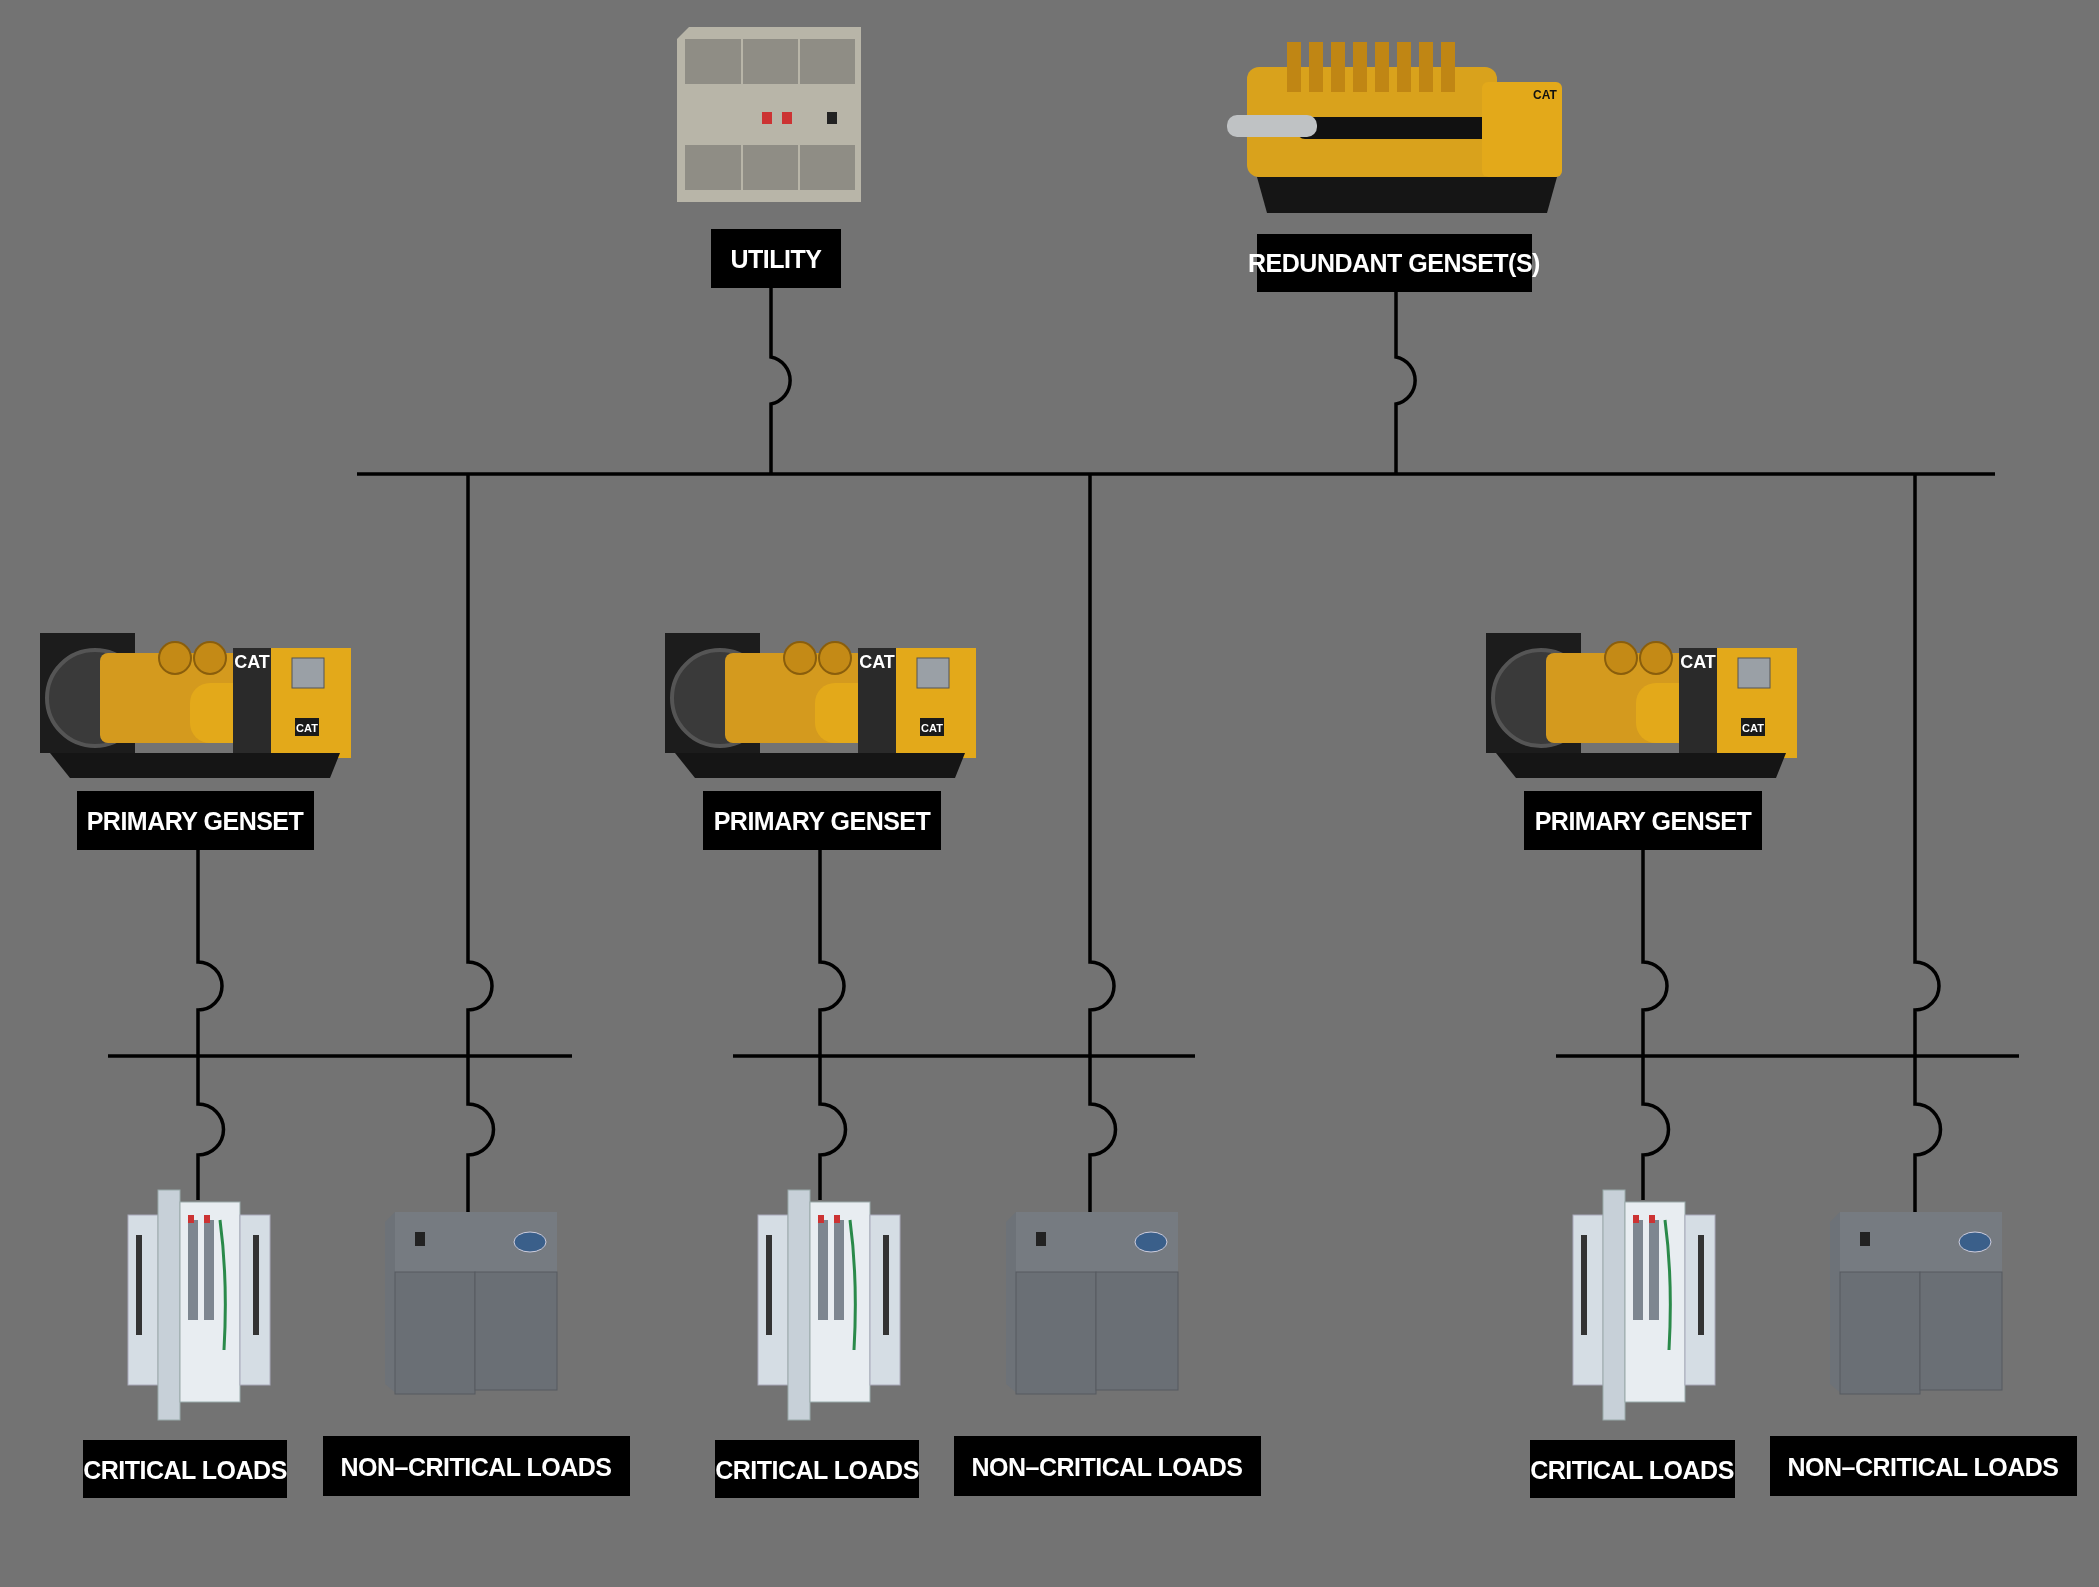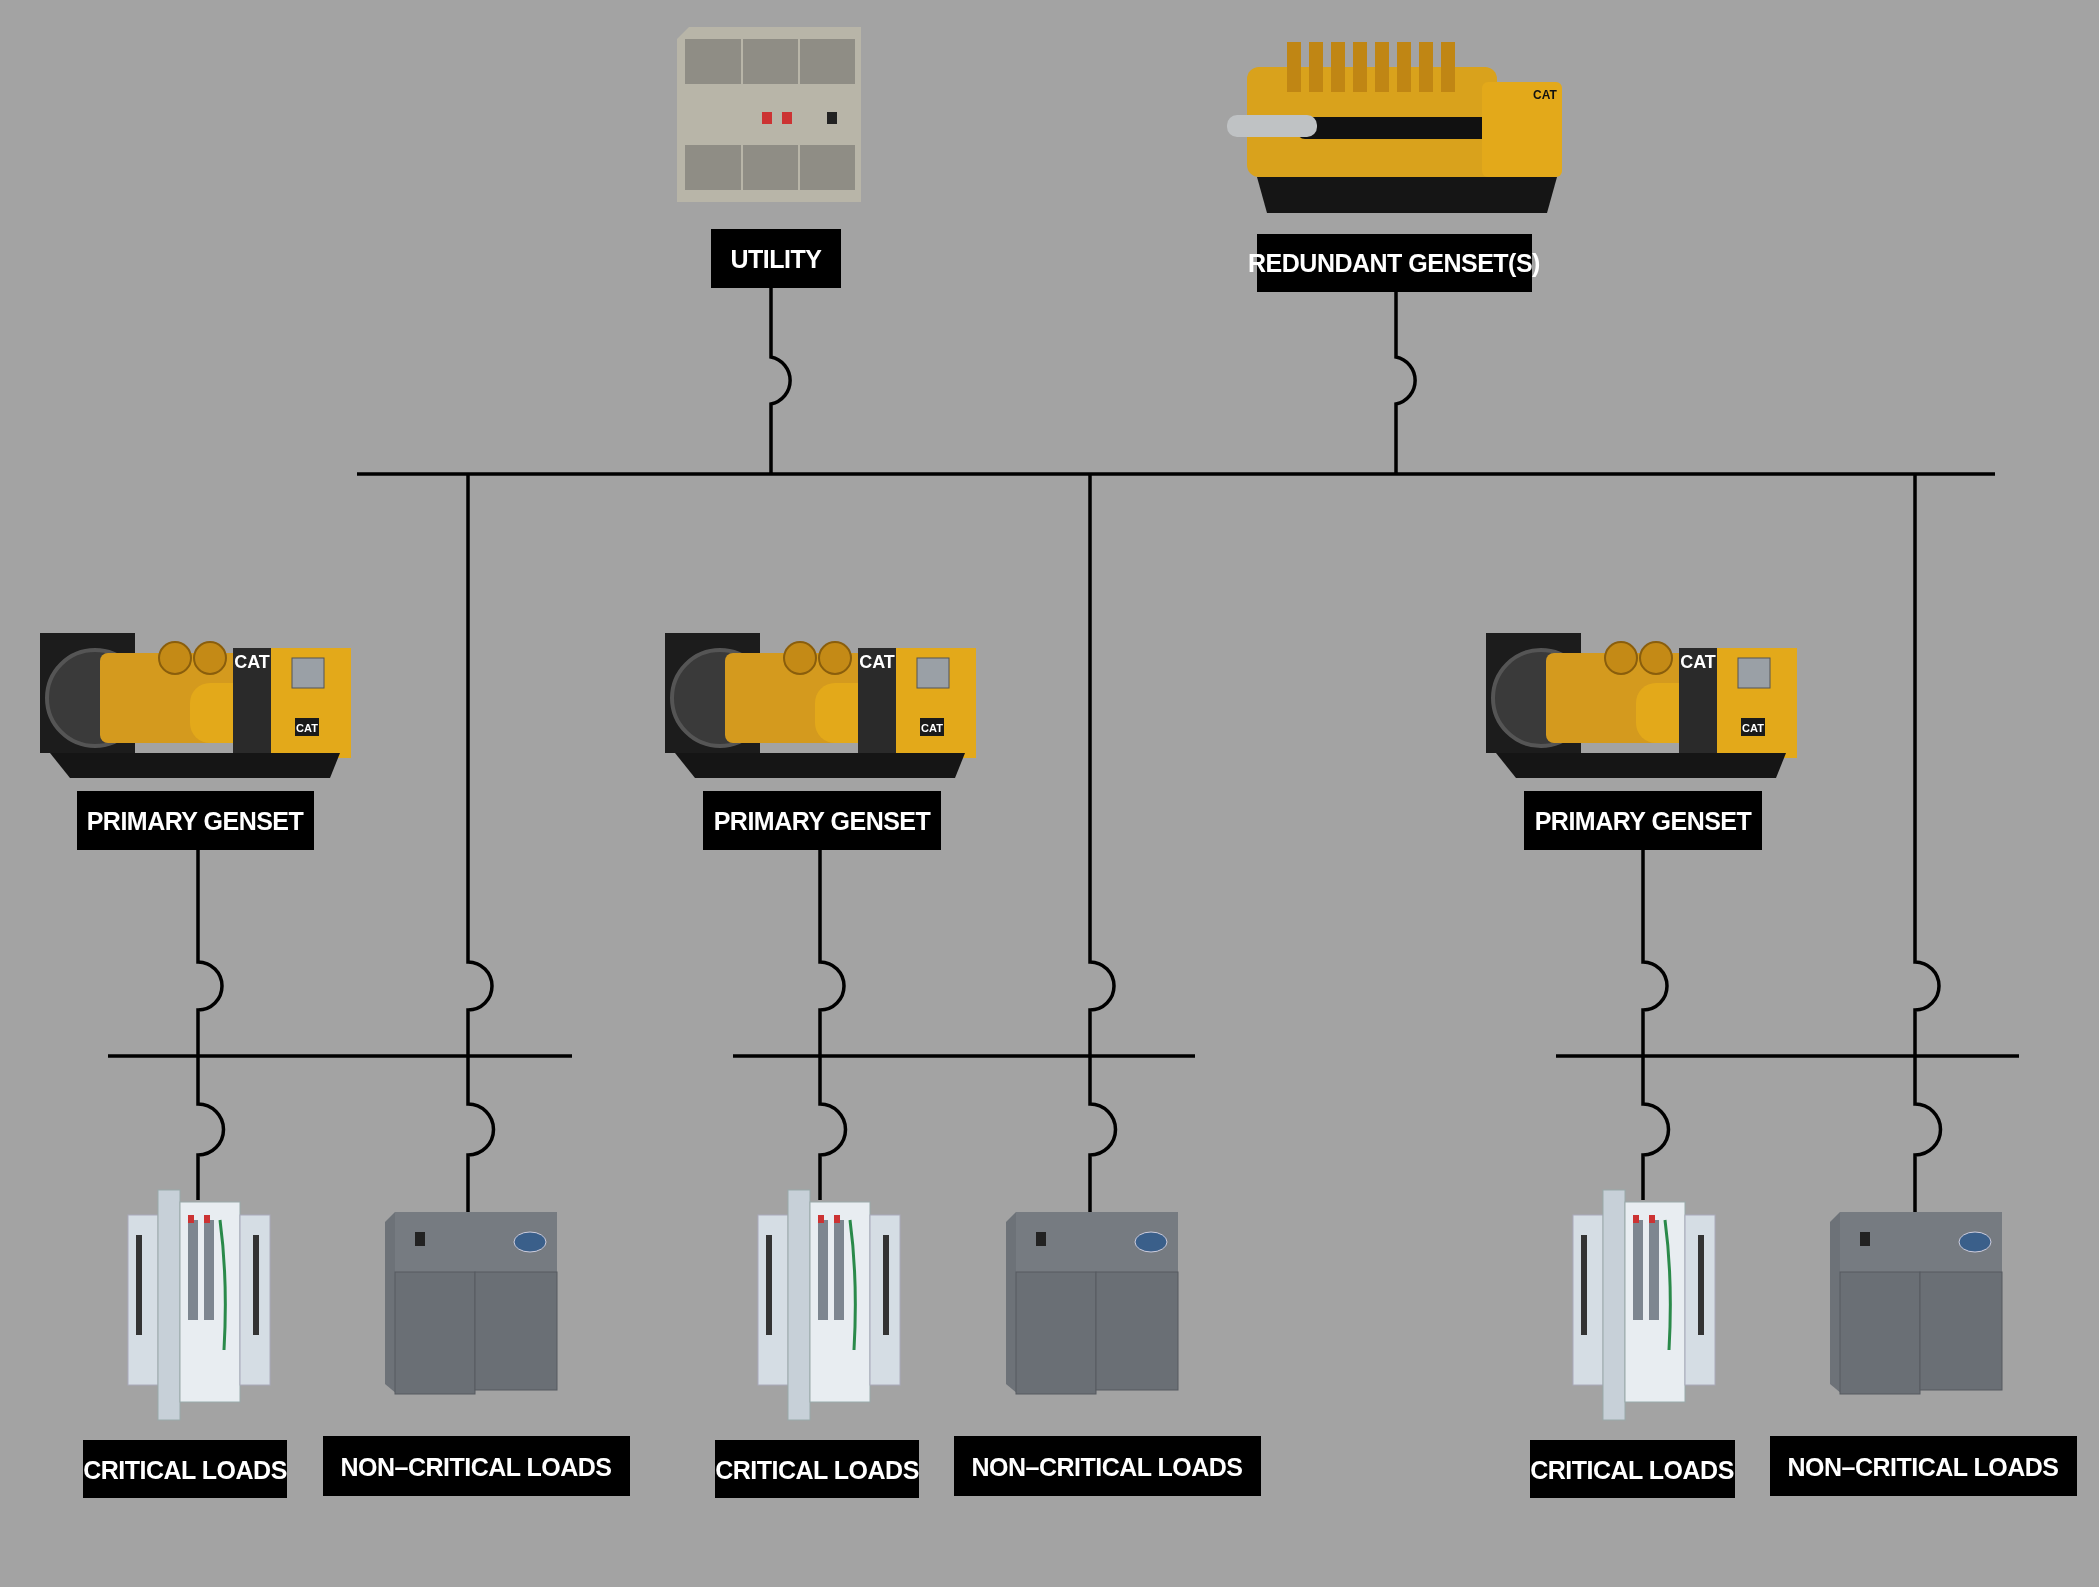--- a/index.html
+++ b/index.html
@@ -1,16 +1,16 @@
 <!DOCTYPE html>
 <html><head>
 <meta charset="utf-8">
 <style>
   html,body{margin:0;padding:0;background:#ffffff;}
-  #stage{position:relative;width:2099px;height:1587px;background:#a3a3a3;overflow:hidden;}
+  #stage{position:relative;width:2099px;height:1587px;background:#737373;overflow:hidden;}
   svg{position:absolute;left:0;top:0;}
   .lbl{font-family:"Liberation Sans",sans-serif;font-weight:bold;fill:#ffffff;font-size:25px;text-anchor:middle;dominant-baseline:central;letter-spacing:-0.5px;}
   .wire{stroke:#000;stroke-width:3.5;fill:none;}
 </style>
 </head>
 <body>
 
 <div id="stage">
 <svg width="2099" height="1587" viewBox="0 0 2099 1587">
   <defs>

